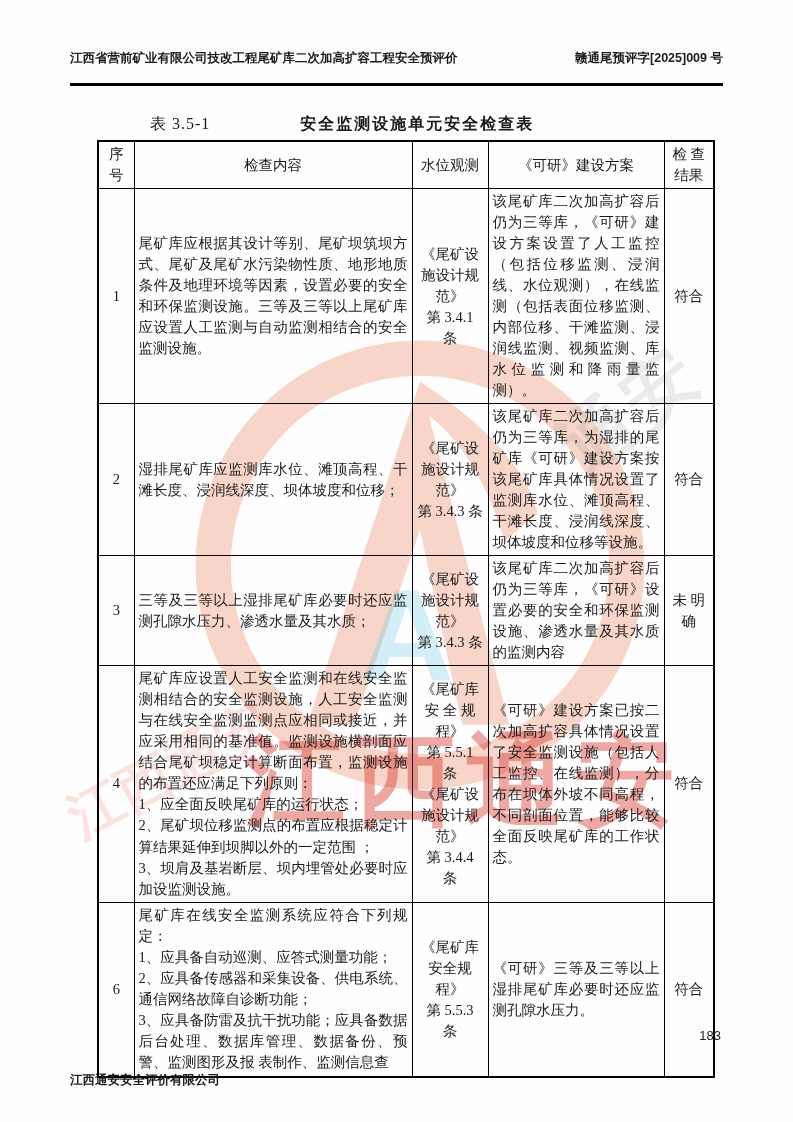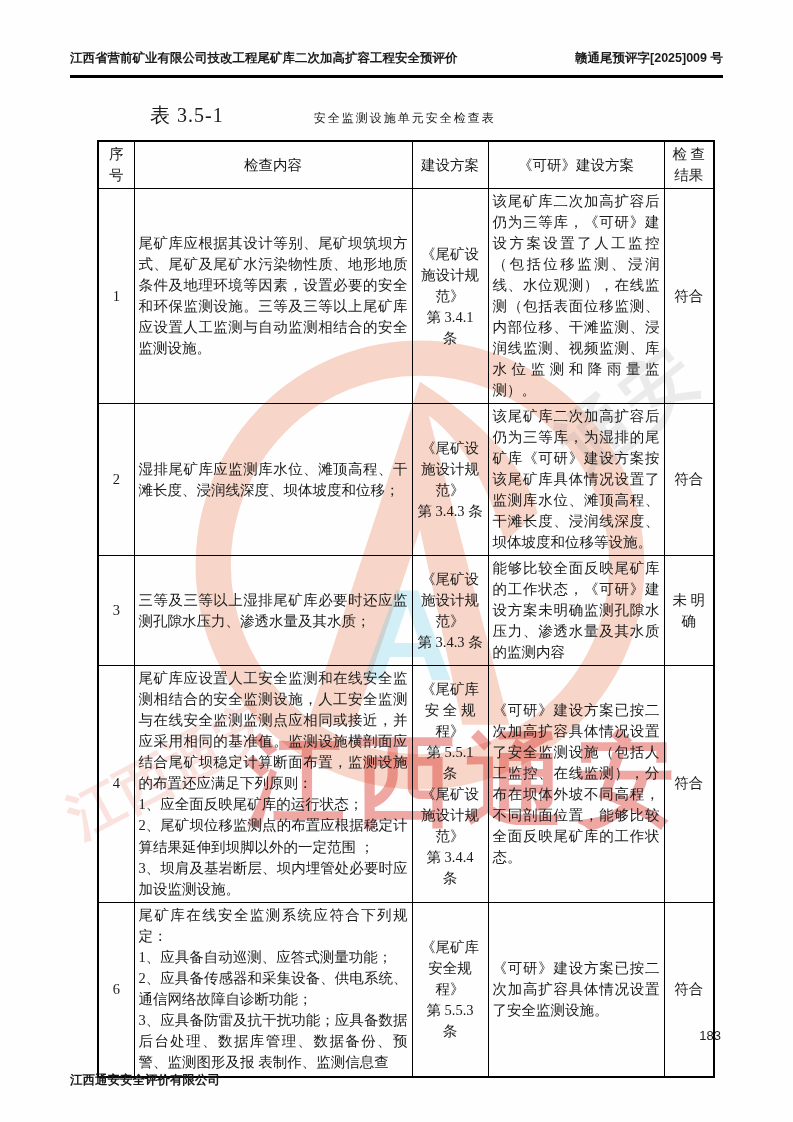--- a/index.html
+++ b/index.html
@@ -12,29 +12,29 @@
     font-family:"Liberation Serif",serif;
     color:#1b1b1b;
   }
   
   .doc-header{
     position:absolute;left:70px;top:50px;width:653px;
     display:flex;justify-content:space-between;align-items:flex-end;
     font-family:"Liberation Sans",sans-serif;
     font-weight:bold;font-size:12.5px;
     border-bottom:3px solid #000;
-    padding-bottom:8px;
+    padding-bottom:16px;
   }
   
   .title-row{
     position:absolute;left:150px;top:102px;width:560px;
     display:flex;align-items:baseline;
   }
-  .title-label{font-size:20px;letter-spacing:1px;}
-  .title-main{font-size:12px;font-weight:normal;margin-left:90px;letter-spacing:2px;}
+  .title-label{font-size:16px;letter-spacing:1px;}
+  .title-main{font-size:16px;font-weight:bold;margin-left:90px;letter-spacing:2px;margin-top:12px;}
   
   table.check{
     position:absolute;left:97px;top:140px;
     border-collapse:collapse;
     border:2px solid #000;
     table-layout:fixed;
     width:616px;
     font-size:14.5px;
     line-height:1.45;
   }
@@ -127,21 +127,21 @@
         <col style="width:278px">
         <col style="width:76px">
         <col style="width:176px">
         <col style="width:50px">
     </colgroup>
     <tbody>
         <tr style="height:45px">
       <th class="h">序
 号</th>
       <th class="h">检查内容</th>
-      <th class="h">建设方案</th>
+      <th class="h">水位观测</th>
       <th class="h">《可研》建设方案</th>
       <th class="h">检 查
 结果</th>
     </tr>
     <tr style="height:190px">
       <td class="seq">1</td>
       <td class="content">尾矿库应根据其设计等别、尾矿坝筑坝方式、尾矿及尾矿水污染物性质、地形地质条件及地理环境等因素，设置必要的安全和环保监测设施。三等及三等以上尾矿库应设置人工监测与自动监测相结合的安全监测设施。</td>
       <td class="basis">《尾矿设
 施设计规
 范》
@@ -160,21 +160,21 @@
       <td class="plan">该尾矿库二次加高扩容后仍为三等库，为湿排的尾矿库《可研》建设方案按该尾矿库具体情况设置了监测库水位、滩顶高程、干滩长度、浸润线深度、坝体坡度和位移等设施。</td>
       <td class="result">符合</td>
     </tr>
     <tr style="height:105px">
       <td class="seq">3</td>
       <td class="content">三等及三等以上湿排尾矿库必要时还应监测孔隙水压力、渗透水量及其水质；</td>
       <td class="basis">《尾矿设
 施设计规
 范》
 第 3.4.3 条</td>
-      <td class="plan">能够比较全面反映尾矿库的工作状态，《可研》建设方案未明确监测孔隙水压力、渗透水量及其水质的监测内容</td>
+      <td class="plan">该尾矿库二次加高扩容后仍为三等库，《可研》设置必要的安全和环保监测设施、渗透水量及其水质的监测内容</td>
       <td class="result">未 明
 确</td>
     </tr>
     <tr style="height:230px">
       <td class="seq">4</td>
       <td class="content">尾矿库应设置人工安全监测和在线安全监测相结合的安全监测设施，人工安全监测与在线安全监测监测点应相同或接近，并应采用相同的基准值。监测设施横剖面应结合尾矿坝稳定计算断面布置，监测设施的布置还应满足下列原则：
 1、应全面反映尾矿库的运行状态；
 2、尾矿坝位移监测点的布置应根据稳定计算结果延伸到坝脚以外的一定范围 ；
 3、坝肩及基岩断层、坝内埋管处必要时应加设监测设施。</td>
       <td class="basis">《尾矿库
@@ -194,21 +194,21 @@
       <td class="seq">6</td>
       <td class="content">尾矿库在线安全监测系统应符合下列规定：
 1、应具备自动巡测、应答式测量功能；
 2、应具备传感器和采集设备、供电系统、通信网络故障自诊断功能；
 3、应具备防雷及抗干扰功能；应具备数据后台处理、数据库管理、数据备份、预警、监测图形及报 表制作、监测信息查</td>
       <td class="basis">《尾矿库
 安全规
 程》
 第 5.5.3
 条</td>
-      <td class="plan">《可研》建设方案已按二次加高扩容具体情况设置了安全监测设施。</td>
+      <td class="plan">《可研》三等及三等以上湿排尾矿库必要时还应监测孔隙水压力。</td>
       <td class="result">符合</td>
     </tr>
   </tbody>
     </table>
 
   <div class="doc-footer-left">江西通安安全评价有限公司</div>
   <div class="page-number">183</div>
 
 </div>
 

